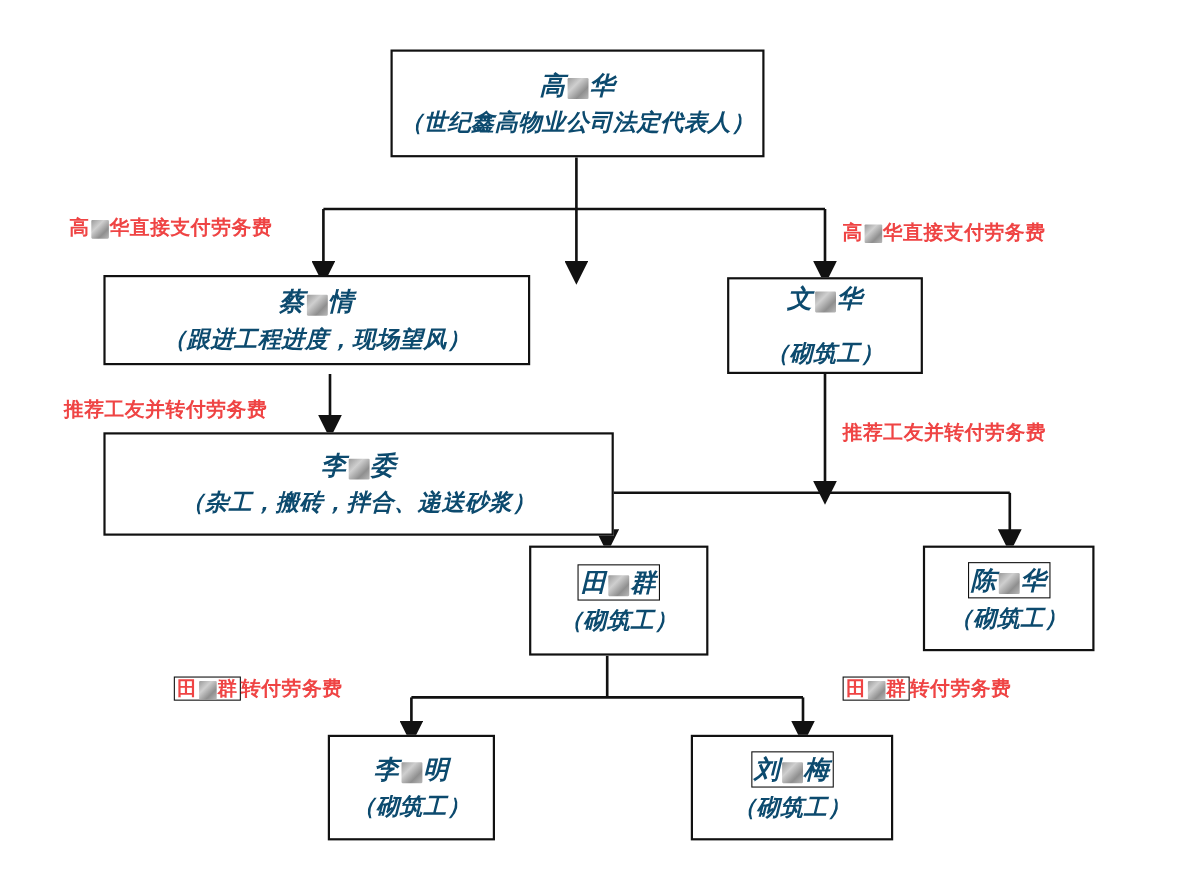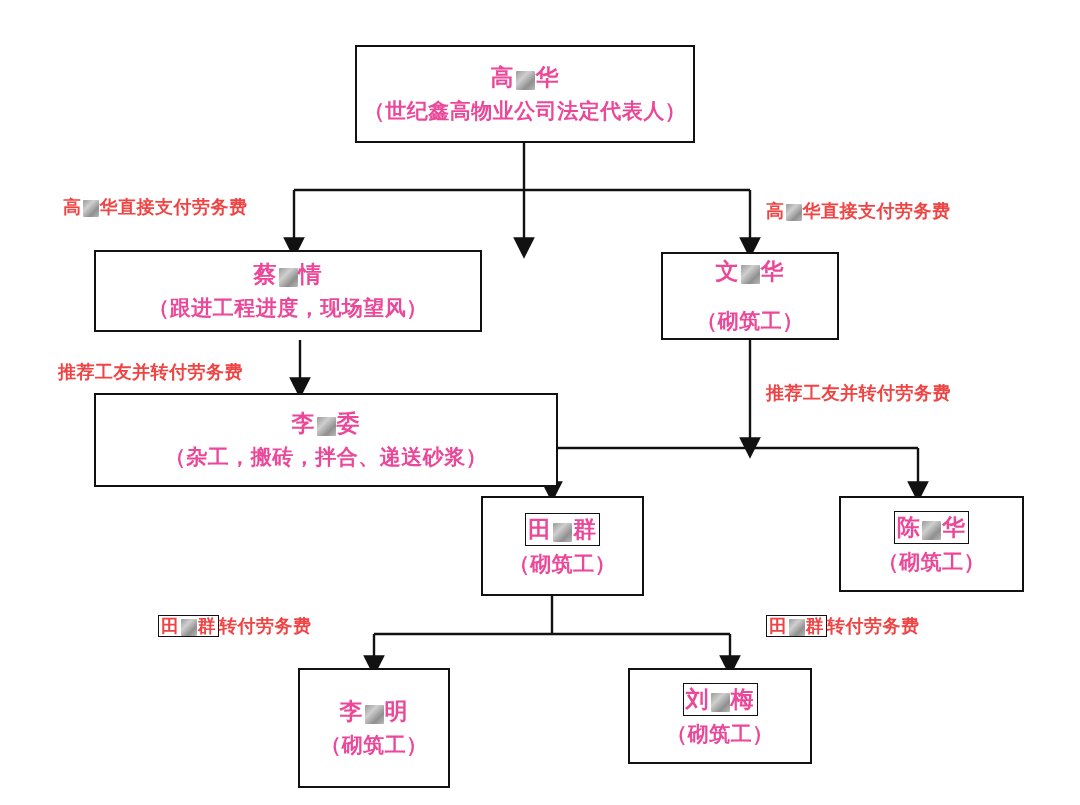--- a/index.html
+++ b/index.html
@@ -18,22 +18,23 @@
   .node {
     position: absolute;
     box-sizing: border-box;
     border: 2px solid #111111;
     background: #ffffff;
     display: flex;
     flex-direction: column;
     align-items: center;
     justify-content: center;
     text-align: center;
-    color: #ec4899;
+    color: #0c4a6e;
     line-height: 1.35;
+    font-style: italic;
   }
   .node .name {
     font-size: 23px;
     font-weight: 700;
     letter-spacing: 1px;
     white-space: nowrap;
   }
   .node .role {
     font-size: 21px;
     font-weight: 700;
@@ -130,28 +131,28 @@
     <div class="role">（杂工，搬砖，拌合、递送砂浆）</div>
   </div>
 
   <div class="node" style="left:481px; top:496px; width:163px; height:100px;">
     <div class="name boxed-label">
       <span>田</span><span class="redact md"></span><span>群</span>
     </div>
     <div class="role">（砌筑工）</div>
   </div>
 
-  <div class="node" style="left:839px; top:496px; width:185px; height:96px;">
+  <div class="node" style="left:839px; top:496px; width:156px; height:96px;">
     <div class="name boxed-label">
       <span>陈</span><span class="redact md"></span><span>华</span>
     </div>
     <div class="role">（砌筑工）</div>
   </div>
 
-  <div class="node" style="left:298px; top:668px; width:152px; height:120px;">
+  <div class="node" style="left:298px; top:668px; width:152px; height:96px;">
     <div class="name">
       <span>李</span><span class="redact md"></span><span>明</span>
     </div>
     <div class="role">（砌筑工）</div>
   </div>
 
   <div class="node" style="left:628px; top:668px; width:184px; height:96px;">
     <div class="name boxed-label">
       <span>刘</span><span class="redact md"></span><span>梅</span>
     </div>

